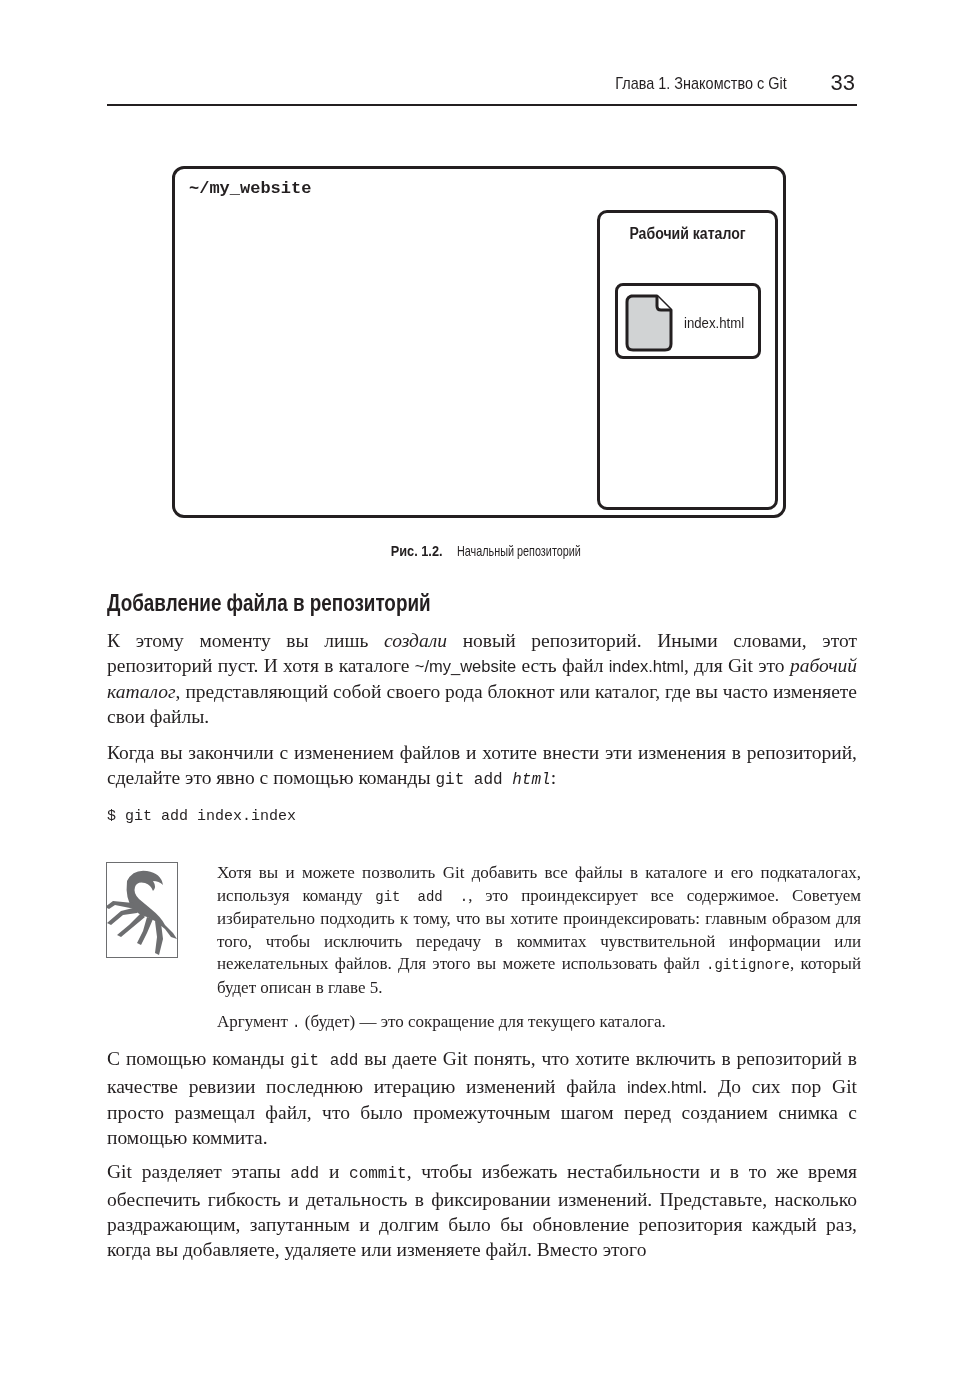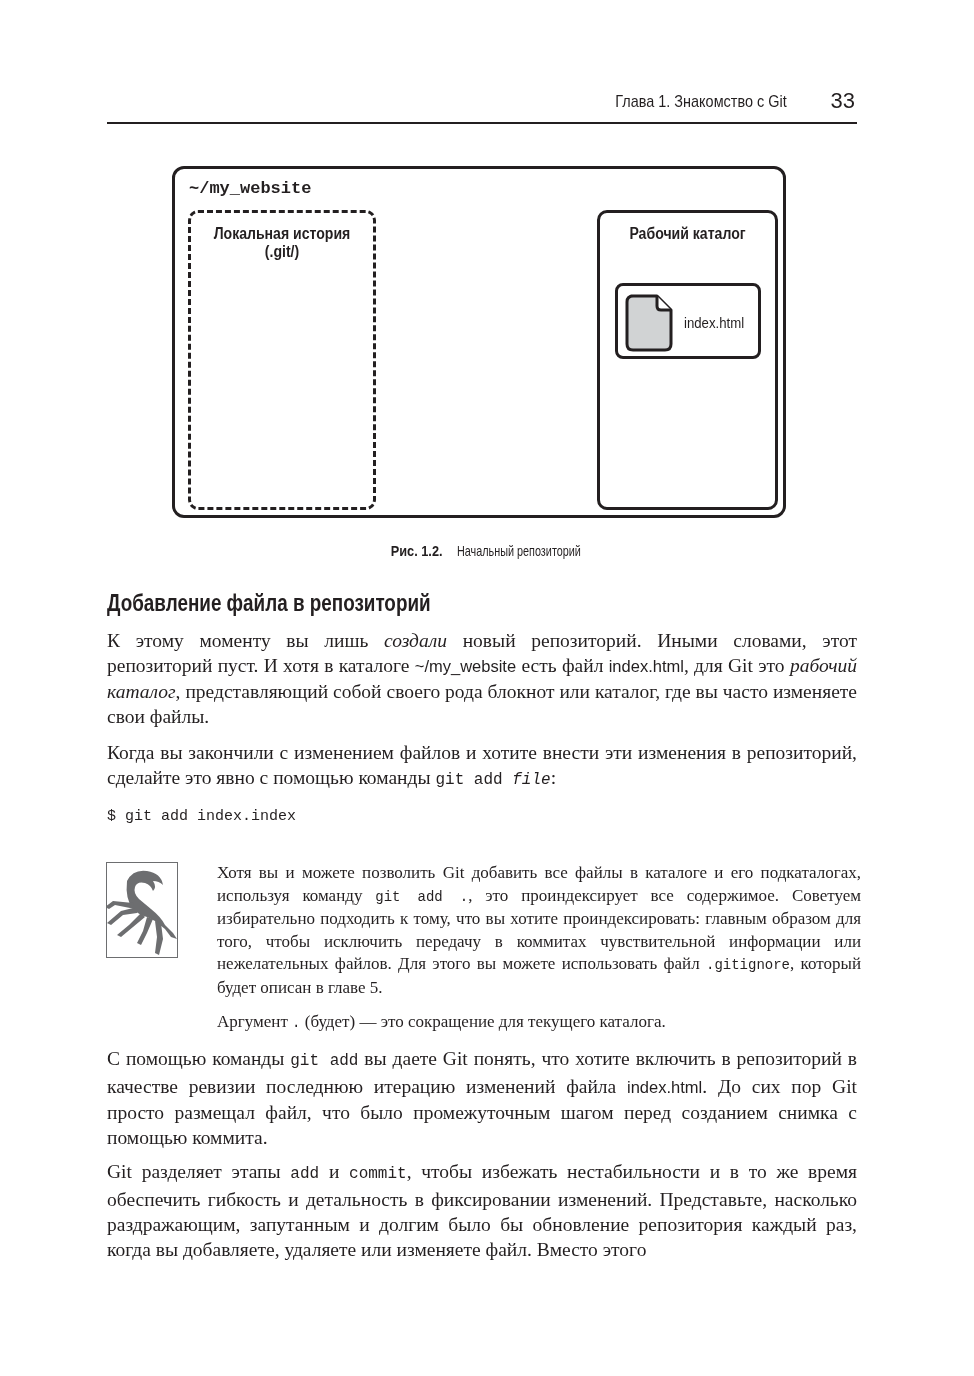--- a/index.html
+++ b/index.html
@@ -2,21 +2,21 @@
 <html><head>
 <meta charset="utf-8">
 <style>
   html, body { margin: 0; padding: 0; background: #ffffff; }
   body { width: 974px; height: 1376px; position: relative; overflow: hidden; color: #231f20; }
   .sans { font-family: "Liberation Sans", "DejaVu Sans", sans-serif; }
   .serif { font-family: "Liberation Serif", "DejaVu Serif", serif; }
   .mono { font-family: "Liberation Mono", "DejaVu Sans Mono", monospace; }
 
   
-  .run-head { position: absolute; left: 107px; top: 86px; width: 750px; height: 36px; border-bottom: 2.5px solid #231f20; }
+  .run-head { position: absolute; left: 107px; top: 68px; width: 750px; height: 36px; border-bottom: 2.5px solid #231f20; }
   .run-title { position: absolute; right: 70px; top: 6px; font-size: 17px; transform: scaleX(0.85); transform-origin: right; }
   .page-num { position: absolute; right: 2px; top: 2px; font-size: 22px; font-weight: normal; }
 
   
   .fig-outer { position: absolute; left: 172px; top: 166px; width: 614px; height: 352px; border: 3px solid #231f20; border-radius: 12px; box-sizing: border-box; }
   .fig-path { position: absolute; left: 14px; top: 10px; font-size: 17px; font-weight: bold; }
   .pane { position: absolute; top: 41px; height: 300px; box-sizing: border-box; border-radius: 10px; }
   .pane.dashed { border: 3px dashed #231f20; }
   .pane.solid { border: 3px solid #231f20; }
   .pane-1 { left: 13px; width: 188px; }
@@ -48,26 +48,20 @@
 <body>
 
 <div class="run-head">
   <span class="run-title sans">Глава 1. Знакомство с Git</span>
   <span class="page-num sans">33</span>
 </div>
 
 <div class="fig-outer">
   <div class="fig-path mono">~/my_website</div>
 
-  <div class="pane dashed pane-1">
-    <div class="pane-label sans">
-      <div>Локальная история</div>
-      <div>(.git/)</div>
-    </div>
-  </div>
 
 
   <div class="pane solid pane-3">
     <div class="pane-label sans">Рабочий каталог</div>
     <div class="file-card">
       <svg class="file-icon" width="48" height="58" viewBox="0 0 48 58">
         <path d="M6 2 H32 L46 16 V50 Q46 56 40 56 H8 Q2 56 2 50 V8 Q2 2 8 2 Z" fill="#d1d3d4" stroke="#231f20" stroke-width="3" stroke-linejoin="round"></path>
         <path d="M32 2 V12 Q32 16 36 16 H46" fill="#ffffff" stroke="#231f20" stroke-width="3" stroke-linejoin="round"></path>
       </svg>
       <span class="file-name sans">index.html</span>
@@ -76,21 +70,21 @@
 </div>
 
 <div class="caption sans">
   <span><b>Рис. 1.2.</b> <span>Начальный репозиторий</span></span>
 </div>
 
 <h2 class="section sans">Добавление файла в репозиторий</h2>
 
 <p class="para serif" style="top:628px;"><span>К этому моменту вы лишь </span><i>создали</i><span> новый репозиторий. Иными словами, этот репозиторий пуст. И хотя в каталоге </span><span class="s">~/my_website</span><span> есть файл </span><span class="s">index.html</span><span>, для Git это </span><i>рабочий каталог</i><span>, представляющий собой своего рода блокнот или каталог, где вы часто изменяете свои файлы.</span></p>
 
-<p class="para serif" style="top:740px;"><span>Когда вы закончили с изменением файлов и хотите внести эти изменения в репозиторий, сделайте это явно с помощью команды </span><span class="c">git add </span><i class="c">file</i><span>:</span></p>
+<p class="para serif" style="top:740px;"><span>Когда вы закончили с изменением файлов и хотите внести эти изменения в репозиторий, сделайте это явно с помощью команды </span><span class="c">git add </span><i class="c">html</i><span>:</span></p>
 
 <div class="code-line mono">$ git add index.index</div>
 
 <div class="note-icon">
   <svg width="70" height="94" viewBox="0 0 70 94">
     <g fill="#6d6e70">
       <path d="M20 18 Q26 6 40 8 Q54 10 56 22 Q52 18 46 18 Q50 24 46 28 Q44 22 38 20 Q30 18 28 24 Q26 30 32 36 L44 46 Q54 54 58 62 L66 70 L70 76 L64 74 L58 66 L48 58 L40 54 Q32 52 26 46 Q18 36 20 18 Z"></path>
       <path d="M30 44 L14 48 L0 60 L4 62 L16 52 L30 50 Z"></path>
       <path d="M34 50 L22 62 L10 72 L14 74 L26 64 L38 54 Z"></path>
       <path d="M40 54 L36 68 L30 80 L34 82 L40 70 L46 56 Z"></path>

